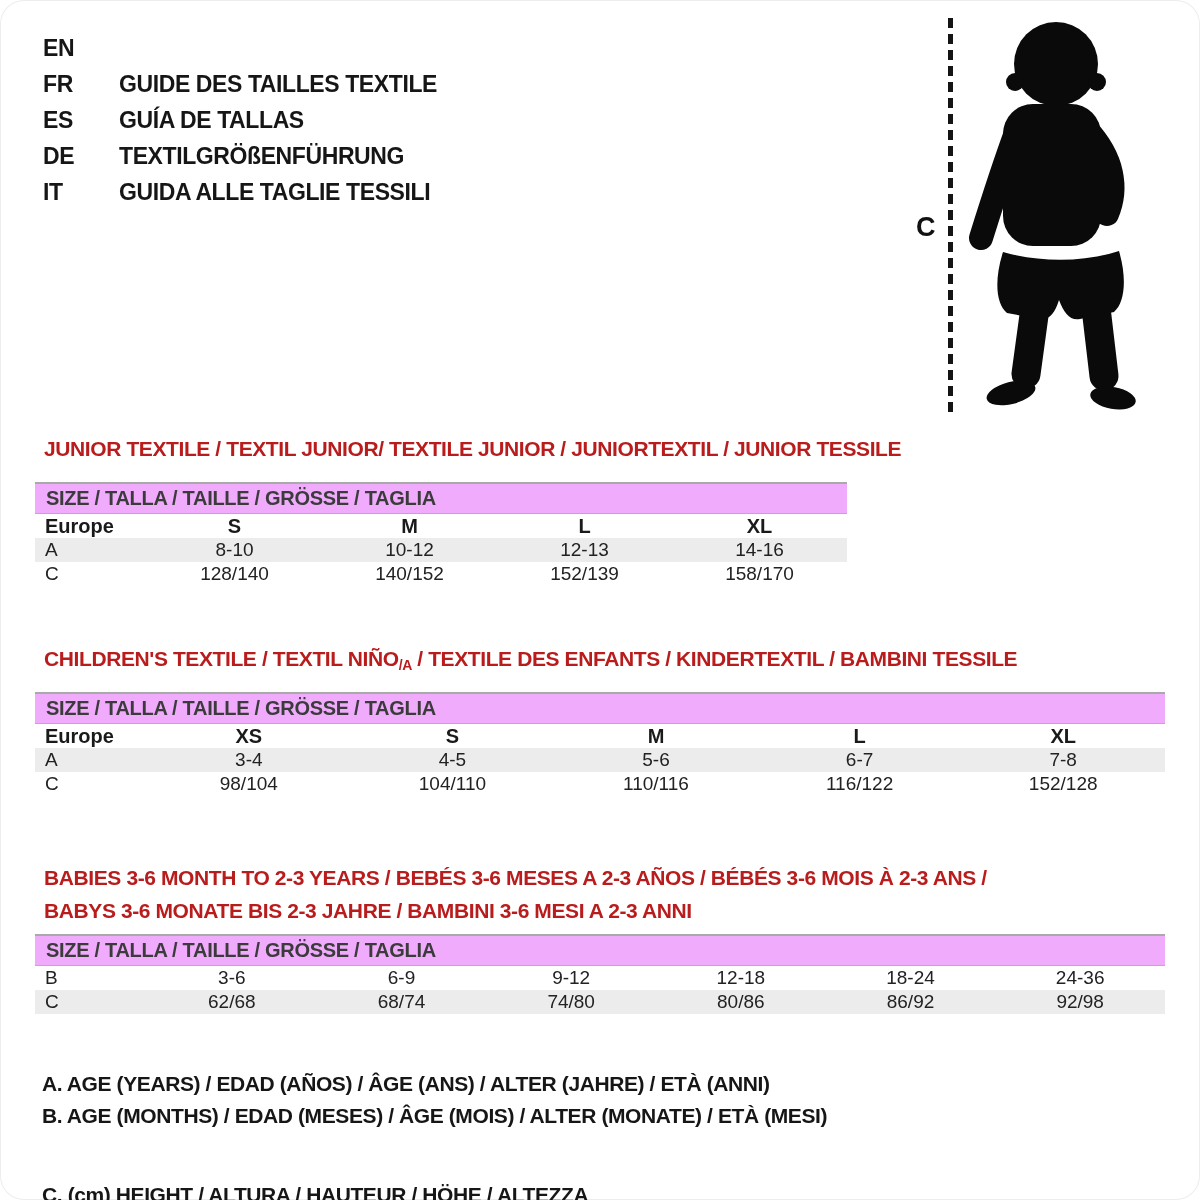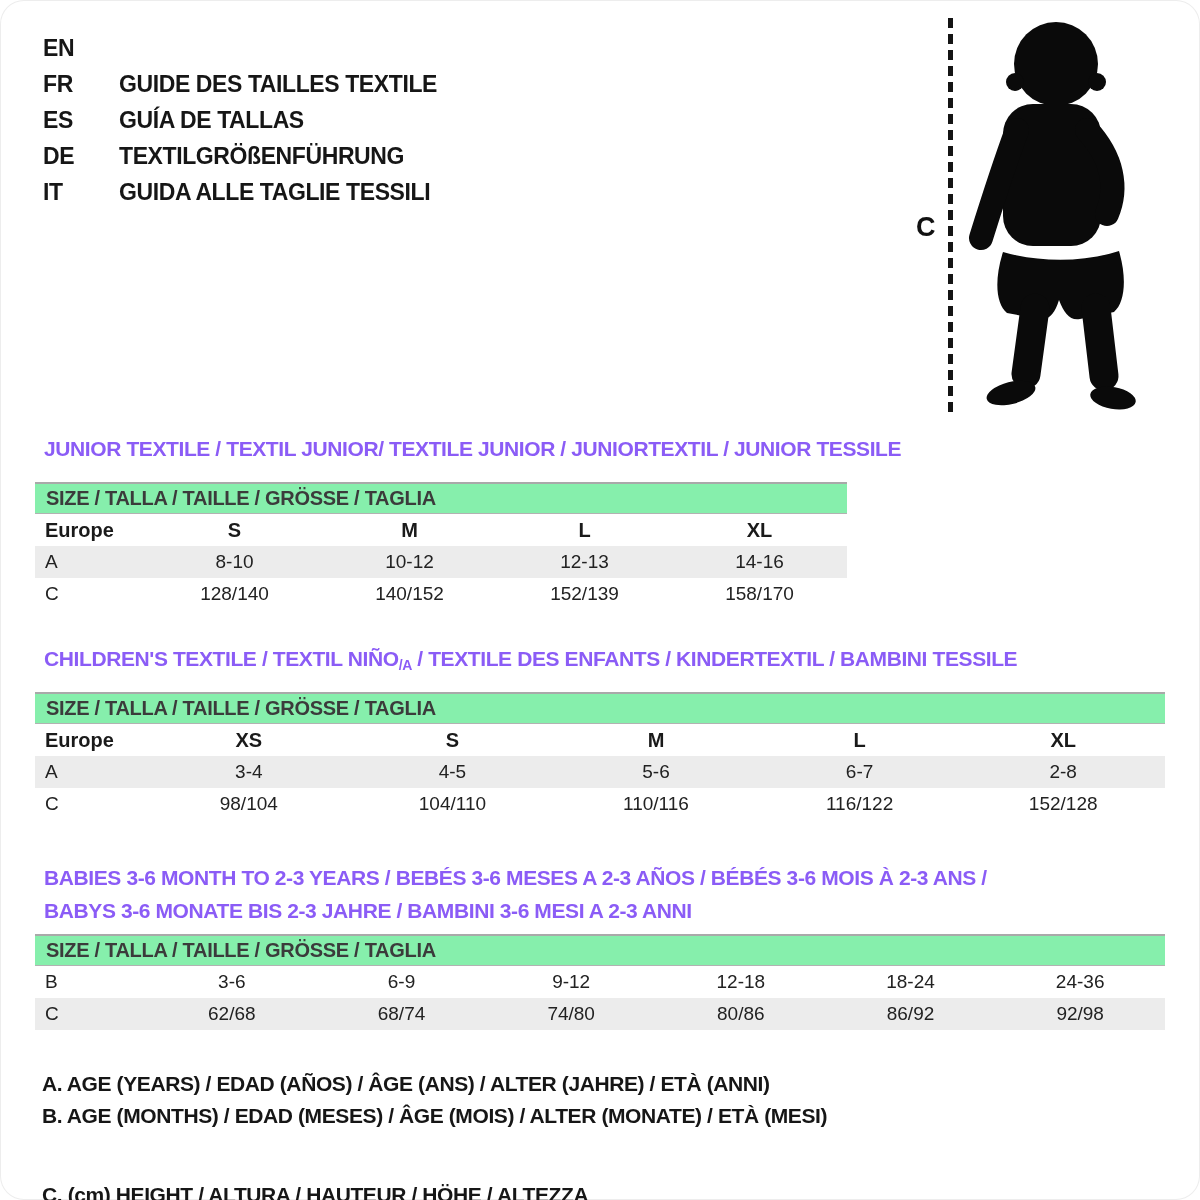--- a/index.html
+++ b/index.html
@@ -17,34 +17,34 @@
     position:absolute;left:948px;top:18px;width:5px;height:400px;
     background:repeating-linear-gradient(to bottom,#141414 0 10px,transparent 10px 16px);
   }
   .fig-c{position:absolute;left:916px;top:212px;font-size:27px;font-weight:bold;color:#111;}
   .toddler{position:absolute;left:965px;top:18px;width:172px;height:400px;}
   .toddler *{fill:#0a0a0a;stroke:none;}
   .toddler .limb{fill:none;stroke:#0a0a0a;stroke-linecap:round;}
   
   .sec-title{
     position:absolute;left:44px;font-size:21px;font-weight:bold;letter-spacing:-0.4px;
-    color:#8b5cf6;white-space:nowrap;
+    color:#b91c1c;white-space:nowrap;
   }
   .sub{font-size:14px;vertical-align:-4px;font-weight:bold;}
   
   .tbl{position:absolute;left:35px;}
   .w-junior{width:812px;}
   .w-wide{width:1130px;}
   .size-bar{
-    height:32px;box-sizing:border-box;background:#86efac;
+    height:32px;box-sizing:border-box;background:#f0abfc;
     border-top:2px solid #a9a9a9;border-bottom:1px solid #b2b2b2;
     font-size:20px;font-weight:bold;color:#3b3b3b;letter-spacing:-0.3px;
     line-height:28px;padding-left:11px;
   }
-  .t-row{display:grid;height:32px;align-items:center;font-size:19px;color:#222;}
+  .t-row{display:grid;height:24px;align-items:center;font-size:19px;color:#222;}
   .cols-4{grid-template-columns:112px repeat(4,1fr);}
   .cols-5{grid-template-columns:112px repeat(5,1fr);}
   .cols-6{grid-template-columns:112px repeat(6,1fr);}
   .t-row .cell{text-align:center;}
   .t-row .lbl{text-align:left;padding-left:10px;}
   .t-row.hdr{font-weight:bold;font-size:20px;color:#1a1a1a;}
   .t-row.shaded{background:#ececec;}
   
   .legend-line{
     position:absolute;left:42px;font-size:21px;font-weight:bold;letter-spacing:-0.4px;
@@ -130,21 +130,21 @@
       <span class="cell">M</span>
       <span class="cell">L</span>
       <span class="cell">XL</span>
     </div>
     <div class="t-row shaded cols-5">
       <span class="lbl">A</span>
       <span class="cell">3-4</span>
       <span class="cell">4-5</span>
       <span class="cell">5-6</span>
       <span class="cell">6-7</span>
-      <span class="cell">2-8</span>
+      <span class="cell">7-8</span>
     </div>
     <div class="t-row cols-5">
       <span class="lbl">C</span>
       <span class="cell">98/104</span>
       <span class="cell">104/110</span>
       <span class="cell">110/116</span>
       <span class="cell">116/122</span>
       <span class="cell">152/128</span>
     </div>
   </div>

